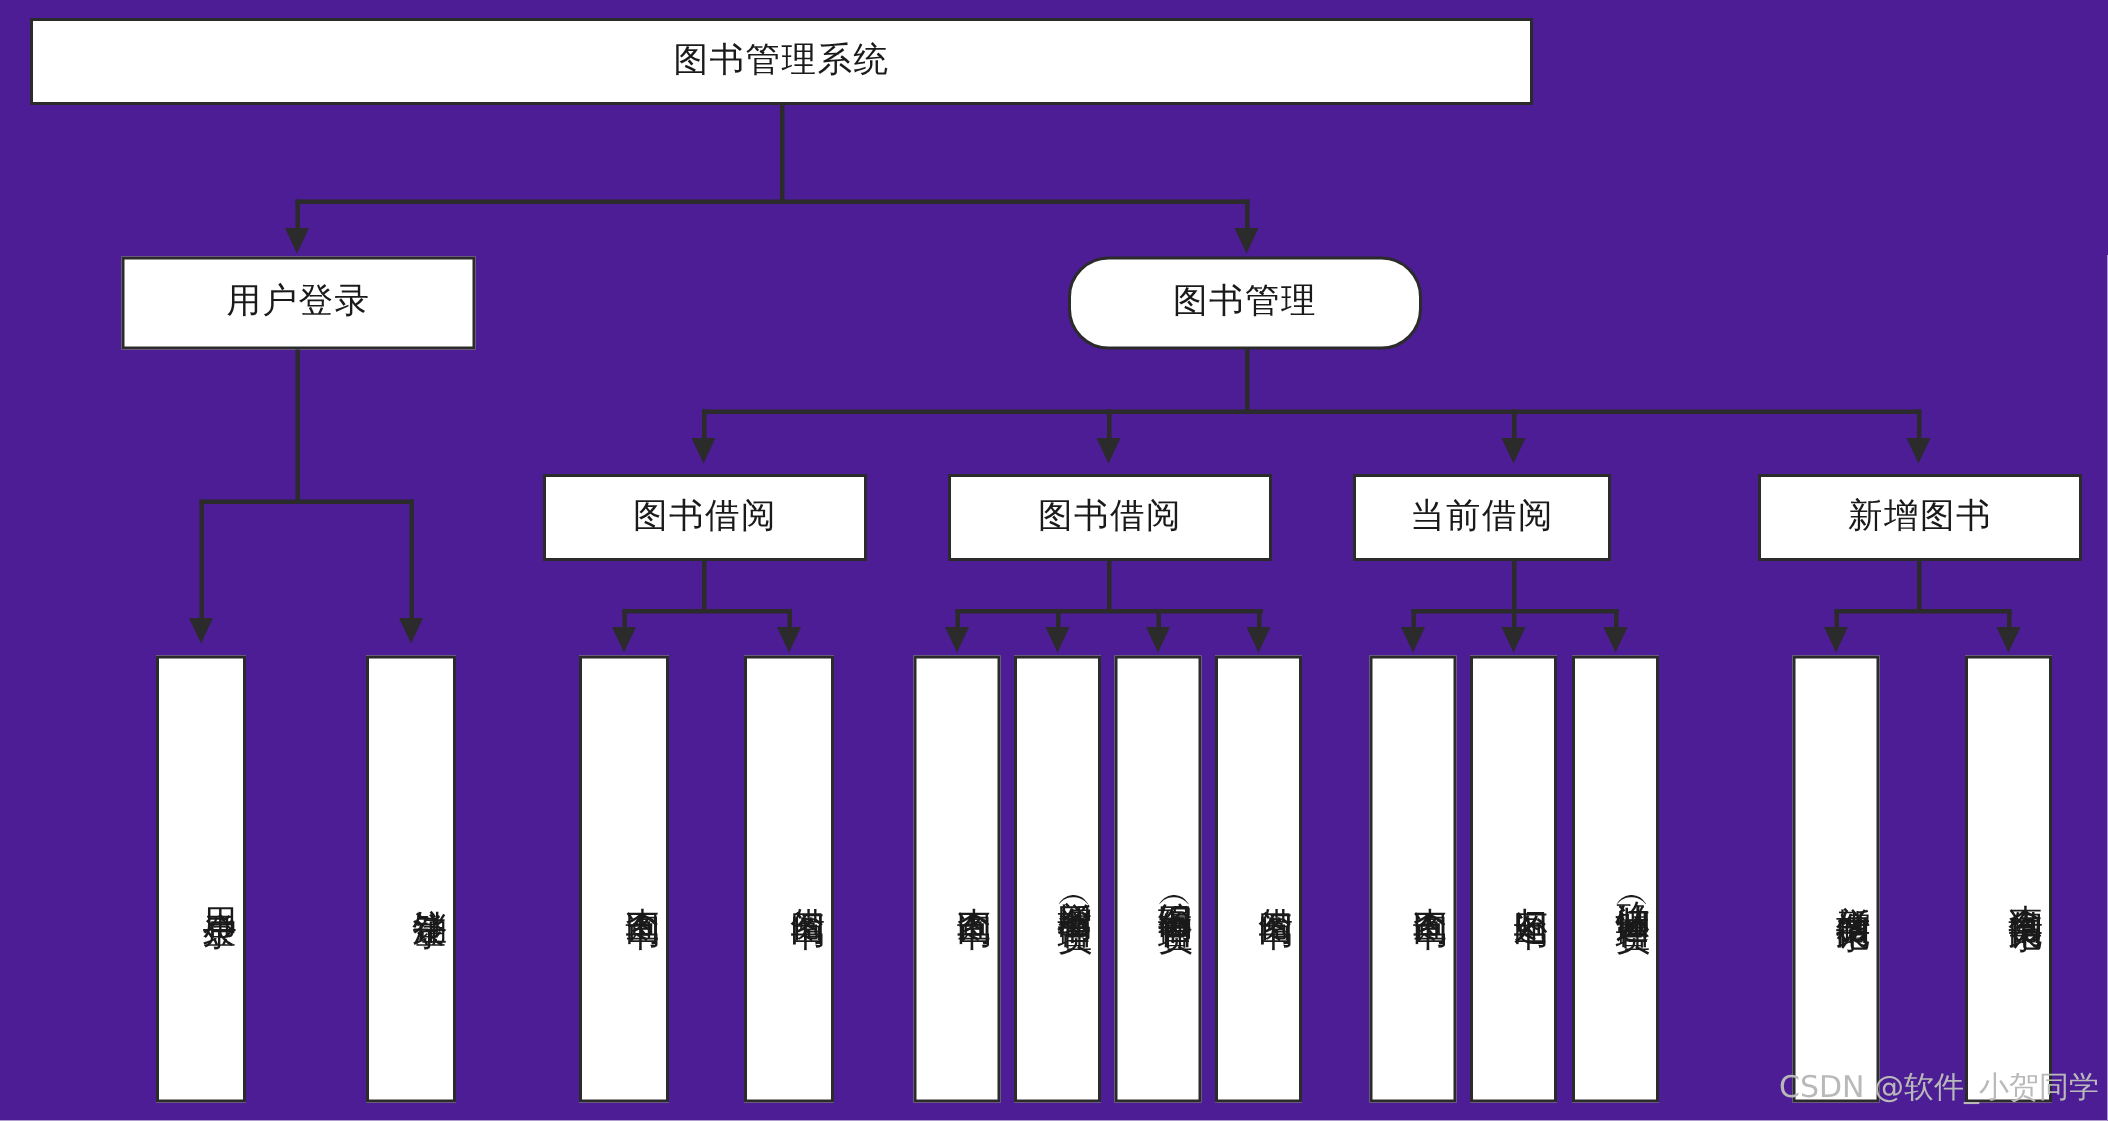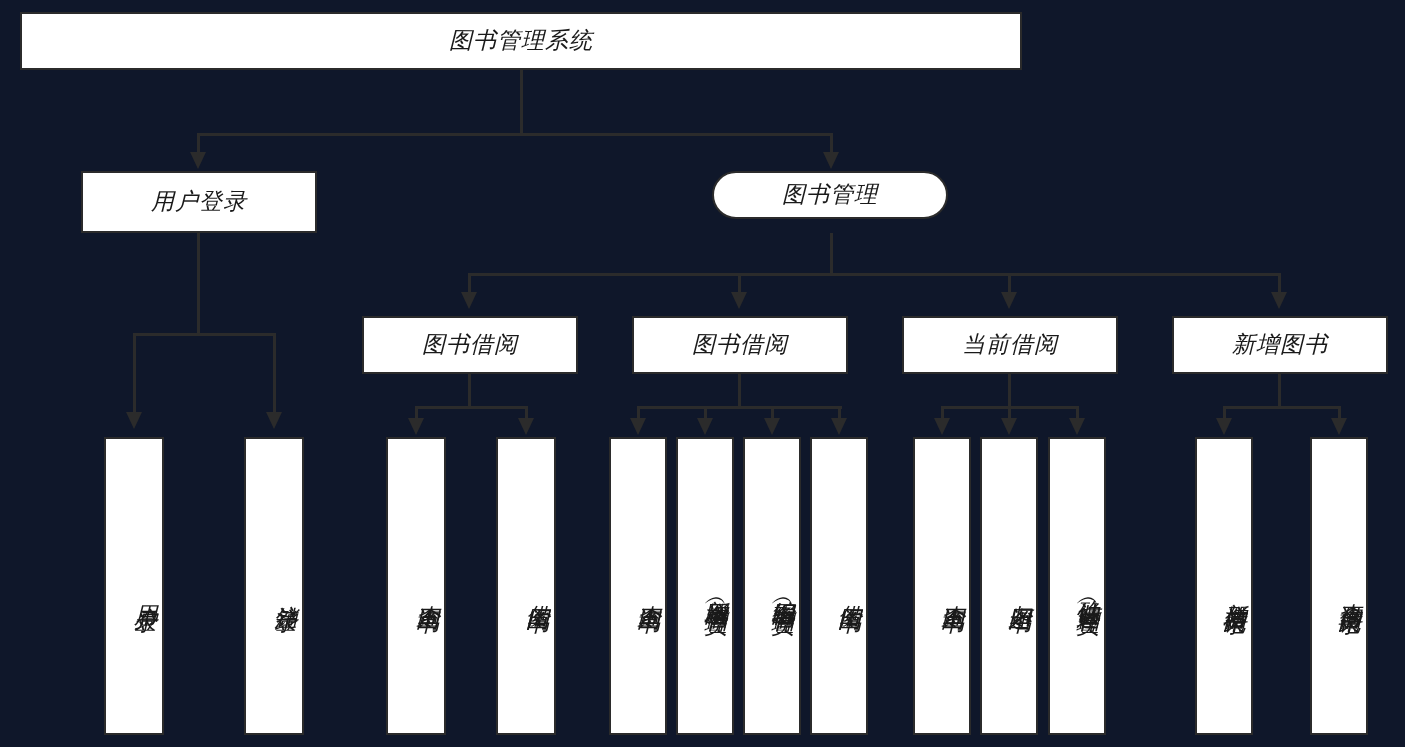--- a/index.html
+++ b/index.html
@@ -7,23 +7,22 @@
     padding: 0;
     background: #ffffff;
   }
   body {
     font-family: "DejaVu Sans", "Liberation Sans", sans-serif;
   }
   #canvas {
     position: relative;
     width: 1405px;
     height: 747px;
-    background: #0f172a;
+    background: #4c1d95;
     overflow: hidden;
-    font-style: italic;
   }
   .node {
     position: absolute;
     box-sizing: border-box;
     border: 2.5px solid #2b2b2b;
     background: #ffffff;
     display: flex;
     align-items: center;
     justify-content: center;
     color: #1a1a1a;
@@ -82,21 +81,21 @@
 
   <div class="edge edge-v" style="left:197px; top:133px; width:3px; height:22px;"></div>
   <div class="arrow" style="left:190px; top:152px;"></div>
 
   <div class="edge edge-v" style="left:830px; top:133px; width:3px; height:22px;"></div>
   <div class="arrow" style="left:823px; top:152px;"></div>
 
   <div class="node node-h" style="left:81px; top:171px; width:236px; height:62px;">
     <span>用户登录</span>
   </div>
-  <div class="node node-h" style="left:712px; top:171px; width:236px; height:48px;border-radius:27px;">
+  <div class="node node-h" style="left:712px; top:171px; width:236px; height:62px;border-radius:27px;">
     <span>图书管理</span>
   </div>
 
   <div class="edge edge-v" style="left:197px; top:233px; width:3px; height:102px;"></div>
   <div class="edge edge-h" style="left:133px; top:333px; width:143px; height:3px;"></div>
   <div class="edge edge-v" style="left:133px; top:333px; width:3px; height:82px;"></div>
   <div class="arrow" style="left:126px; top:412px;"></div>
   <div class="edge edge-v" style="left:273px; top:333px; width:3px; height:82px;"></div>
   <div class="arrow" style="left:266px; top:412px;"></div>
 
@@ -110,21 +109,21 @@
   <div class="arrow" style="left:1001px; top:292px;"></div>
   <div class="edge edge-v" style="left:1278px; top:273px; width:3px; height:22px;"></div>
   <div class="arrow" style="left:1271px; top:292px;"></div>
 
   <div class="node node-h" style="left:362px; top:316px; width:216px; height:58px;">
     <span>图书借阅</span>
   </div>
   <div class="node node-h" style="left:632px; top:316px; width:216px; height:58px;text-align:right;">
     <span>图书借阅</span>
   </div>
-  <div class="node node-h" style="left:902px; top:316px; width:216px; height:58px;justify-content:center;">
+  <div class="node node-h" style="left:902px; top:316px; width:172px; height:58px;justify-content:center;">
     <span>当前借阅</span>
   </div>
   <div class="node node-h" style="left:1172px; top:316px; width:216px; height:58px;">
     <span>新增图书</span>
   </div>
 
   <div class="edge edge-v" style="left:468px; top:374px; width:3px; height:34px;"></div>
   <div class="edge edge-h" style="left:415px; top:406px; width:113px; height:3px;"></div>
   <div class="edge edge-v" style="left:415px; top:406px; width:3px; height:14px;"></div>
   <div class="arrow" style="left:408px; top:418px;"></div>
@@ -195,14 +194,15 @@
     <span>确认归还（管理员）</span>
   </div>
 
   <div class="node node-v" style="left:1195px; top:437px; width:58px; height:298px;">
     <span>新增借阅记录</span>
   </div>
   <div class="node node-v" style="left:1310px; top:437px; width:58px; height:298px;">
     <span>查询借阅记录</span>
   </div>
 
+  <div class="watermark">CSDN @软件_小贺同学</div>
 
 </div>
 
 </body></html>

